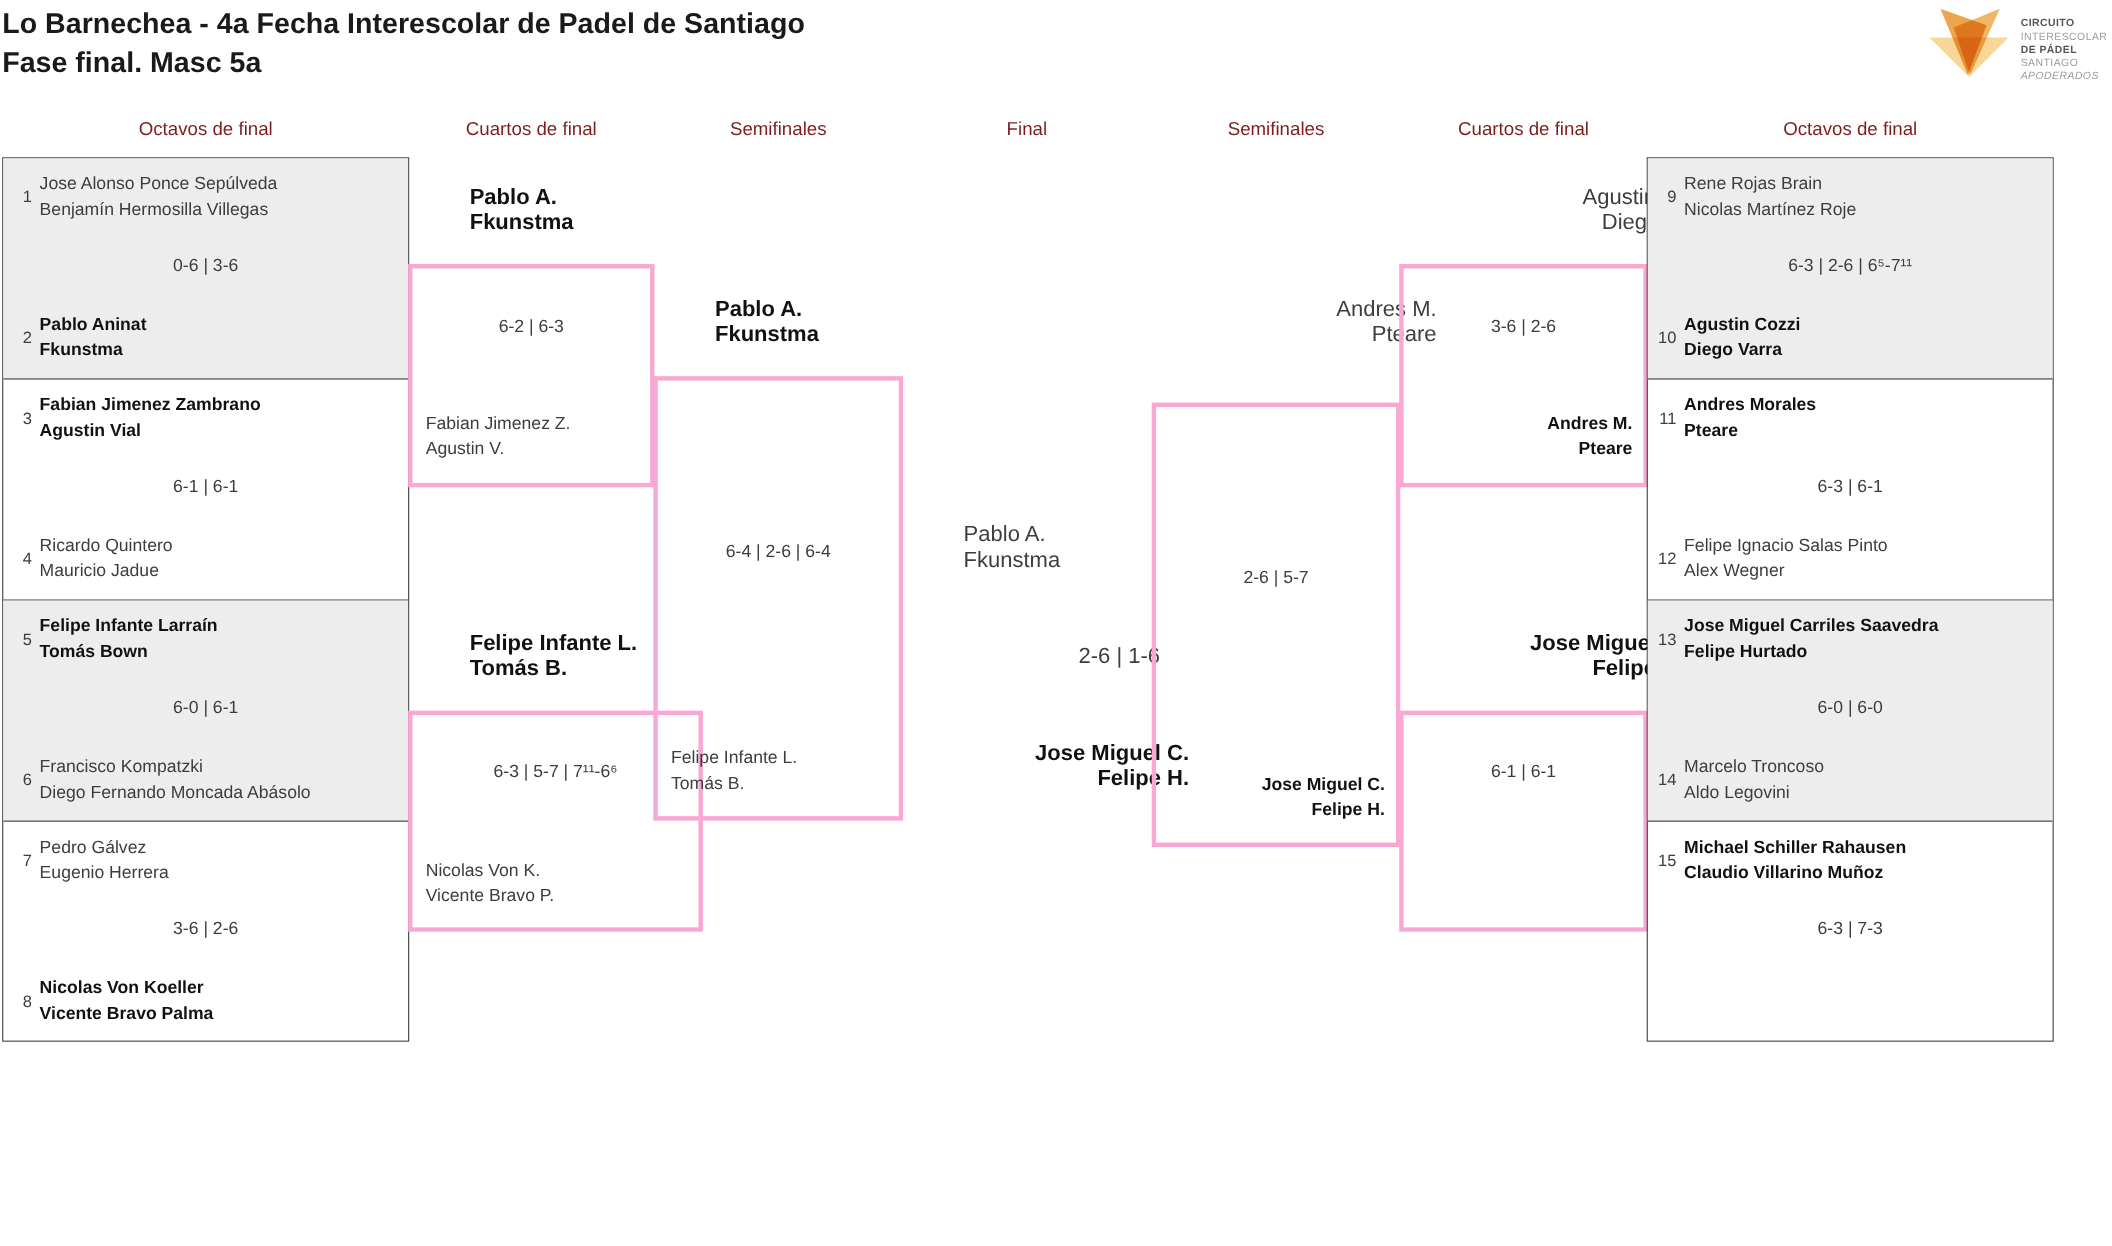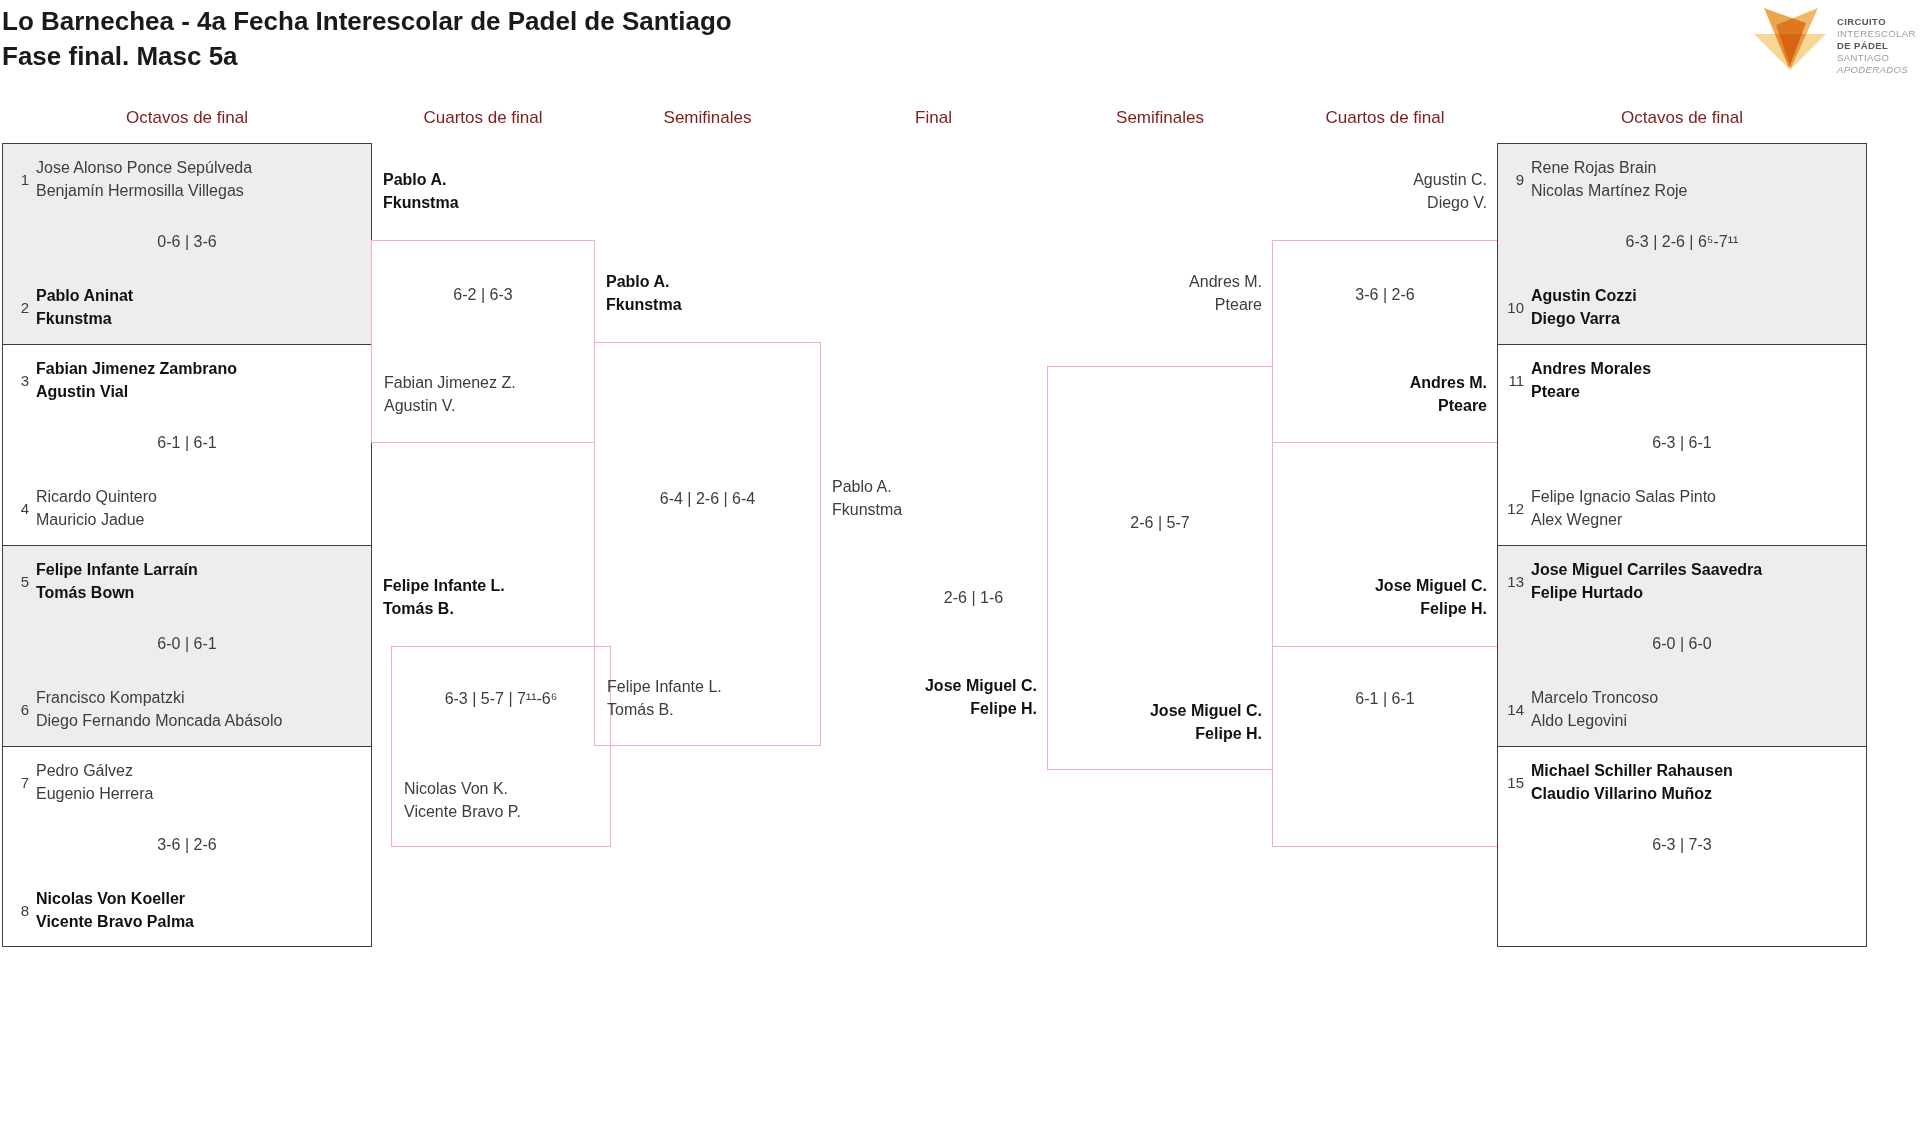--- a/index.html
+++ b/index.html
@@ -20,26 +20,26 @@
   .oct-match:last-child{border-bottom:none;}
   .oct-match.gray{background:#ededed;}
   .team{position:absolute;left:0;right:0;display:flex;}
   .t-top{top:12px;}
   .t-bottom{top:140px;}
   .seed{width:26px;padding-right:7px;font-size:15px;color:#3d3d3d;display:flex;align-items:center;justify-content:flex-end;height:46px;flex:none;font-weight:400;}
   .names{font-size:16px;line-height:23px;}
   .winner .names{font-weight:700;color:#111;}
   .score{position:absolute;top:86px;left:0;right:0;text-align:center;font-size:16px;line-height:23px;color:#3d3d3d;}
   
-  .rbox{position:absolute;border:1px solid #f9a8d4;box-sizing:border-box;background:transparent;}
+  .rbox{position:absolute;border:4px solid #f9a8d4;box-sizing:border-box;background:transparent;}
   .rbox .score{position:absolute;left:0;right:0;text-align:center;}
   .rbox .pair{position:absolute;left:0;right:0;font-size:16px;line-height:23px;}
   .pad-l{padding-left:12px;}
   .pad-r{padding-right:10px;text-align:right;}
-  .lbl{position:absolute;font-size:16px;line-height:23px;}
+  .lbl{position:absolute;font-size:20px;line-height:23px;margin-left:44px;}
   .lbl.winner{font-weight:700;color:#111;}
   .t-right{text-align:right;}
   .t-center{text-align:center;padding-left:40px;}
 </style>
 </head>
 <body>
 
 <div class="canvas">
 
   <div class="title">
@@ -147,21 +147,21 @@
     <div class="score" style="top:42px;">6-2 | 6-3</div>
     <div class="pair pad-l" style="top:130px;">
       <div>Fabian Jimenez Z.</div>
       <div>Agustin V.</div>
     </div>
   </div>
   <div class="lbl winner" style="left:383px;top:574px;">
     <div>Felipe Infante L.</div>
     <div>Tomás B.</div>
   </div>
-  <div class="rbox" style="left:371px;top:646px;width:220px;height:201px;margin-left:20px;">
+  <div class="rbox" style="left:371px;top:646px;width:268px;height:201px;">
     <div class="score" style="top:40px;">6-3 | 5-7 | 7¹¹-6⁶</div>
     <div class="pair pad-l" style="top:130px;">
       <div>Nicolas Von K.</div>
       <div>Vicente Bravo P.</div>
     </div>
   </div>
 
   <div class="lbl winner" style="left:606px;top:270px;">
     <div>Pablo A.</div>
     <div>Fkunstma</div>

